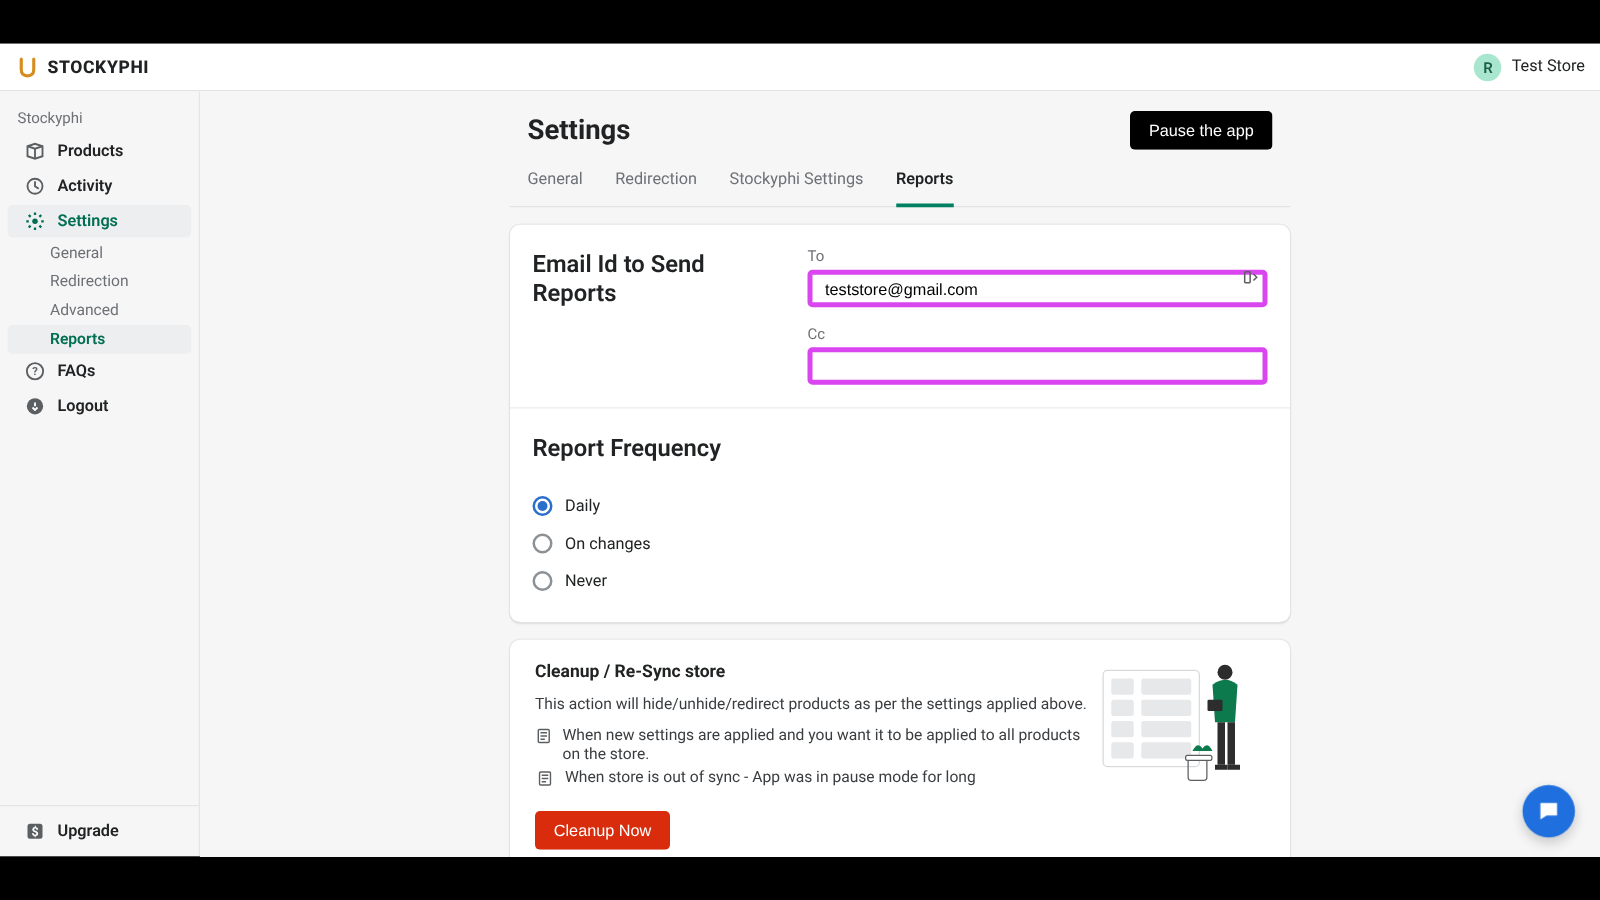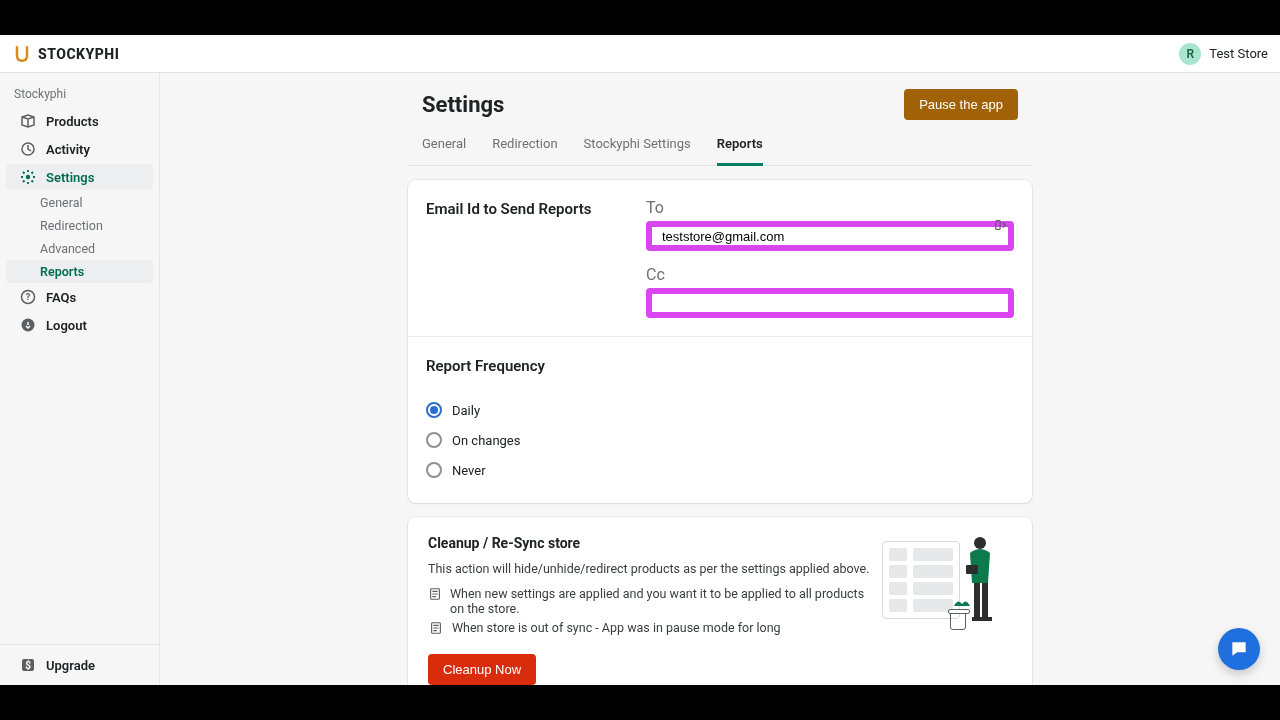--- a/index.html
+++ b/index.html
@@ -18,33 +18,33 @@
 .sub-item { padding: 4px 14px 4px 34px; font-size: 12.5px; color: #6d7175; cursor: pointer; margin: 0 6px; border-radius: 4px; }
 .sub-item.active { background: #edeeef; color: #006e52; font-weight: 600; }
 .icon { width: 16px; height: 16px; display: inline-flex; align-items: center; justify-content: center; color: #5c5f62; }
 .nav-item.active .icon { color: #006e52; }
 .sidebar-footer { margin-top: auto; border-top: 1px solid #e4e5e7; padding: 6px 0; }
 .main { flex: 1; overflow: auto; display: flex; justify-content: center; padding: 16px 0 24px; background: #f6f6f7; }
 .content { width: 624px; }
 .page-head { display: flex; justify-content: space-between; align-items: center; margin-bottom: 4px; padding: 0 14px; }
 .page-title { font-size: 22px; font-weight: 700; }
 .btn { border: 1px solid transparent; border-radius: 4px; padding: 7px 14px; font-size: 13px; cursor: pointer; font-weight: 500; }
-.btn-danger { background: #a16207; color: #fff; }
+.btn-danger { background: #000000; color: #fff; }
 .btn-danger-bright { background: #d82c0d; color: #fff; }
 .tabs { display: flex; gap: 26px; border-bottom: 1px solid #e1e3e5; padding: 0 14px; margin-top: 6px; }
 .tab { padding: 10px 0 12px; font-size: 13px; color: #6d7175; cursor: pointer; border-bottom: 3px solid transparent; margin-bottom: -1px; }
 .tab.active { color: #202223; font-weight: 600; border-bottom-color: #008060; }
 .card { background: #fff; border-radius: 8px; box-shadow: 0 0 0 1px rgba(0,0,0,.05), 0 1px 2px rgba(0,0,0,.08); margin: 14px 0; }
 .section { display: flex; padding: 18px 18px; gap: 20px; }
 .section + .section { border-top: 1px solid #ebeced; flex-direction: column; }
-.section-label { width: 200px; font-weight: 600; font-size: 15px; padding-top: 2px; }
+.section-label { width: 200px; font-weight: 600; font-size: 19px; padding-top: 2px; }
 .section-body { flex: 1; }
-.field-label { font-size: 16px; color: #6d7175; margin-bottom: 4px; display: block; }
+.field-label { font-size: 12px; color: #6d7175; margin-bottom: 4px; display: block; }
 .field-wrap { position: relative; margin-bottom: 14px; }
-.input { width: 100%; border: 6px solid #d946ef; border-radius: 4px; padding: 6px 28px 6px 10px; font-size: 13px; height: 30px; background: #fff; }
+.input { width: 100%; border: 4px solid #d946ef; border-radius: 4px; padding: 6px 28px 6px 10px; font-size: 13px; height: 30px; background: #fff; }
 .input-icon { position: absolute; right: 6px; top: 50%; transform: translateY(-50%); color: #5c5f62; font-size: 12px; }
 .radio-row { display: flex; align-items: center; gap: 10px; padding: 7px 0; font-size: 13px; cursor: pointer; }
 .radio { width: 16px; height: 16px; border: 2px solid #8c9196; border-radius: 50%; display: inline-flex; align-items: center; justify-content: center; }
 .radio.checked { border-color: #2c6ecb; }
 .radio.checked::after { content: ""; width: 8px; height: 8px; background: #2c6ecb; border-radius: 50%; }
 .card-pad { padding: 18px 20px; }
 .card-pad h3 { font-size: 14px; font-weight: 700; margin-bottom: 10px; }
 .desc { font-size: 12.5px; color: #3a3d40; margin-bottom: 10px; }
 .strong { font-weight: 700; font-size: 12.5px; margin-bottom: 8px; }
 .bullet { display: flex; gap: 8px; align-items: flex-start; font-size: 12.5px; color: #3a3d40; margin-bottom: 4px; }

